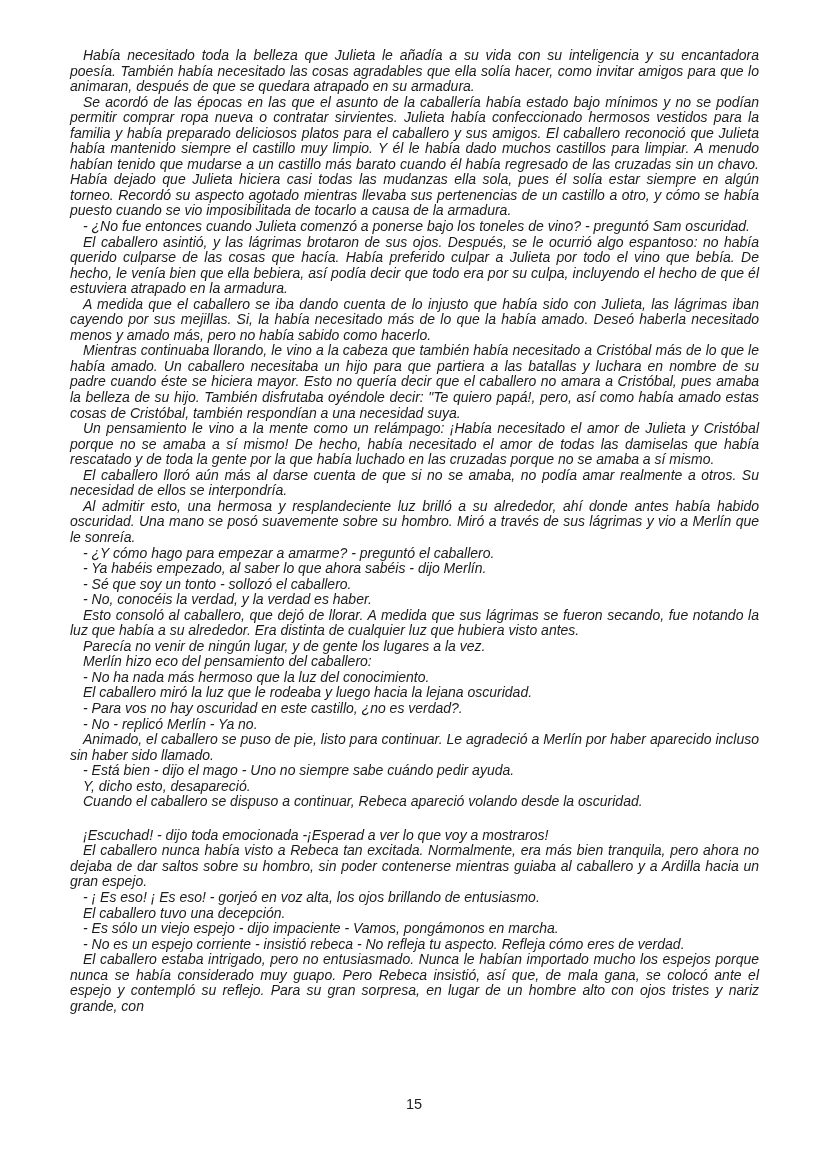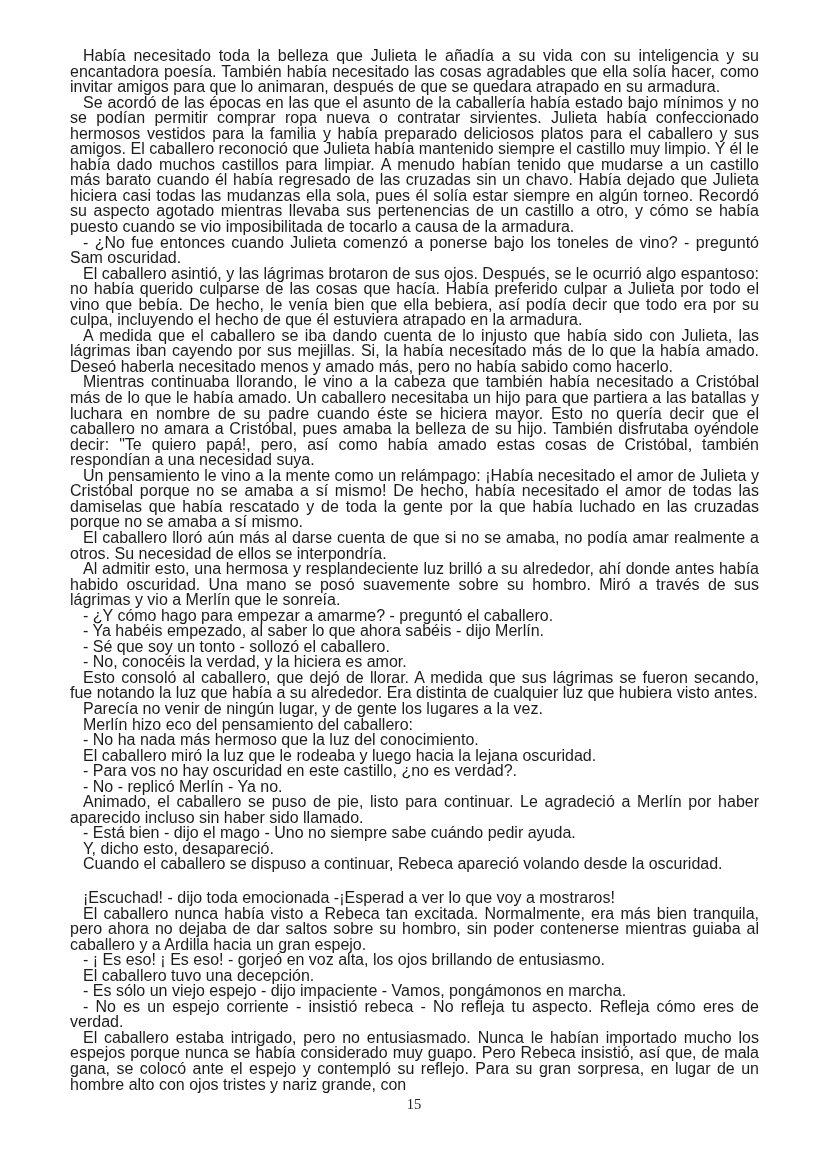--- a/index.html
+++ b/index.html
@@ -20,41 +20,42 @@
     width: 828px;
     height: 1171px;
     background: #ffffff;
   }
   .text-block {
     position: absolute;
     left: 70px;
     top: 48px;
     width: 689px;
     font-family: "Liberation Sans", sans-serif;
-    font-size: 16px;
+    font-size: 14px;
     line-height: 15.55px;
     color: #1c1c1c;
     text-align: justify;
     letter-spacing: 0;
+    font-style: italic;
   }
   .text-block p {
     margin: 0;
     padding: 0;
     text-indent: 13px;
   }
   .text-block p.gap-before {
     margin-top: 18px;
   }
   .page-number {
     position: absolute;
     left: 0;
     top: 1096px;
     width: 828px;
     text-align: center;
-    font-family: Liberation Serif, serif;
+    font-family: Liberation Sans, sans-serif;
     font-size: 14.5px;
     color: #222222;
   }
 </style>
 </head>
 <body>
 
 <div class="page">
   <div class="text-block">
     <p>Había necesitado toda la belleza que Julieta le añadía a su vida con su inteligencia y su encantadora poesía. También había necesitado las cosas agradables que ella solía hacer, como invitar amigos para que lo animaran, después de que se quedara atrapado en su armadura.</p>
@@ -62,21 +63,21 @@
     <p>- ¿No fue entonces cuando Julieta comenzó a ponerse bajo los toneles de vino? - preguntó Sam oscuridad.</p>
     <p>El caballero asintió, y las lágrimas brotaron de sus ojos. Después, se le ocurrió algo espantoso: no había querido culparse de las cosas que hacía. Había preferido culpar a Julieta por todo el vino que bebía. De hecho, le venía bien que ella bebiera, así podía decir que todo era por su culpa, incluyendo el hecho de que él estuviera atrapado en la armadura.</p>
     <p>A medida que el caballero se iba dando cuenta de lo injusto que había sido con Julieta, las lágrimas iban cayendo por sus mejillas. Si, la había necesitado más de lo que la había amado. Deseó haberla necesitado menos y amado más, pero no había sabido como hacerlo.</p>
     <p>Mientras continuaba llorando, le vino a la cabeza que también había necesitado a Cristóbal más de lo que le había amado. Un caballero necesitaba un hijo para que partiera a las batallas y luchara en nombre de su padre cuando éste se hiciera mayor. Esto no quería decir que el caballero no amara a Cristóbal, pues amaba la belleza de su hijo. También disfrutaba oyéndole decir: "Te quiero papá!, pero, así como había amado estas cosas de Cristóbal, también respondían a una necesidad suya.</p>
     <p>Un pensamiento le vino a la mente como un relámpago: ¡Había necesitado el amor de Julieta y Cristóbal porque no se amaba a sí mismo! De hecho, había necesitado el amor de todas las damiselas que había rescatado y de toda la gente por la que había luchado en las cruzadas porque no se amaba a sí mismo.</p>
     <p>El caballero lloró aún más al darse cuenta de que si no se amaba, no podía amar realmente a otros. Su necesidad de ellos se interpondría.</p>
     <p>Al admitir esto, una hermosa y resplandeciente luz brilló a su alrededor, ahí donde antes había habido oscuridad. Una mano se posó suavemente sobre su hombro. Miró a través de sus lágrimas y vio a Merlín que le sonreía.</p>
     <p>- ¿Y cómo hago para empezar a amarme? - preguntó el caballero.</p>
     <p>- Ya habéis empezado, al saber lo que ahora sabéis - dijo Merlín.</p>
     <p>- Sé que soy un tonto - sollozó el caballero.</p>
-    <p>- No, conocéis la verdad, y la hiciera es amor.</p>
+    <p>- No, conocéis la verdad, y la verdad es haber.</p>
     <p>Esto consoló al caballero, que dejó de llorar. A medida que sus lágrimas se fueron secando, fue notando la luz que había a su alrededor. Era distinta de cualquier luz que hubiera visto antes.</p>
     <p>Parecía no venir de ningún lugar, y de gente los lugares a la vez.</p>
     <p>Merlín hizo eco del pensamiento del caballero:</p>
     <p>- No ha nada más hermoso que la luz del conocimiento.</p>
     <p>El caballero miró la luz que le rodeaba y luego hacia la lejana oscuridad.</p>
     <p>- Para vos no hay oscuridad en este castillo, ¿no es verdad?.</p>
     <p>- No - replicó Merlín - Ya no.</p>
     <p>Animado, el caballero se puso de pie, listo para continuar. Le agradeció a Merlín por haber aparecido incluso sin haber sido llamado.</p>
     <p>- Está bien - dijo el mago - Uno no siempre sabe cuándo pedir ayuda.</p>
     <p>Y, dicho esto, desapareció.</p>

